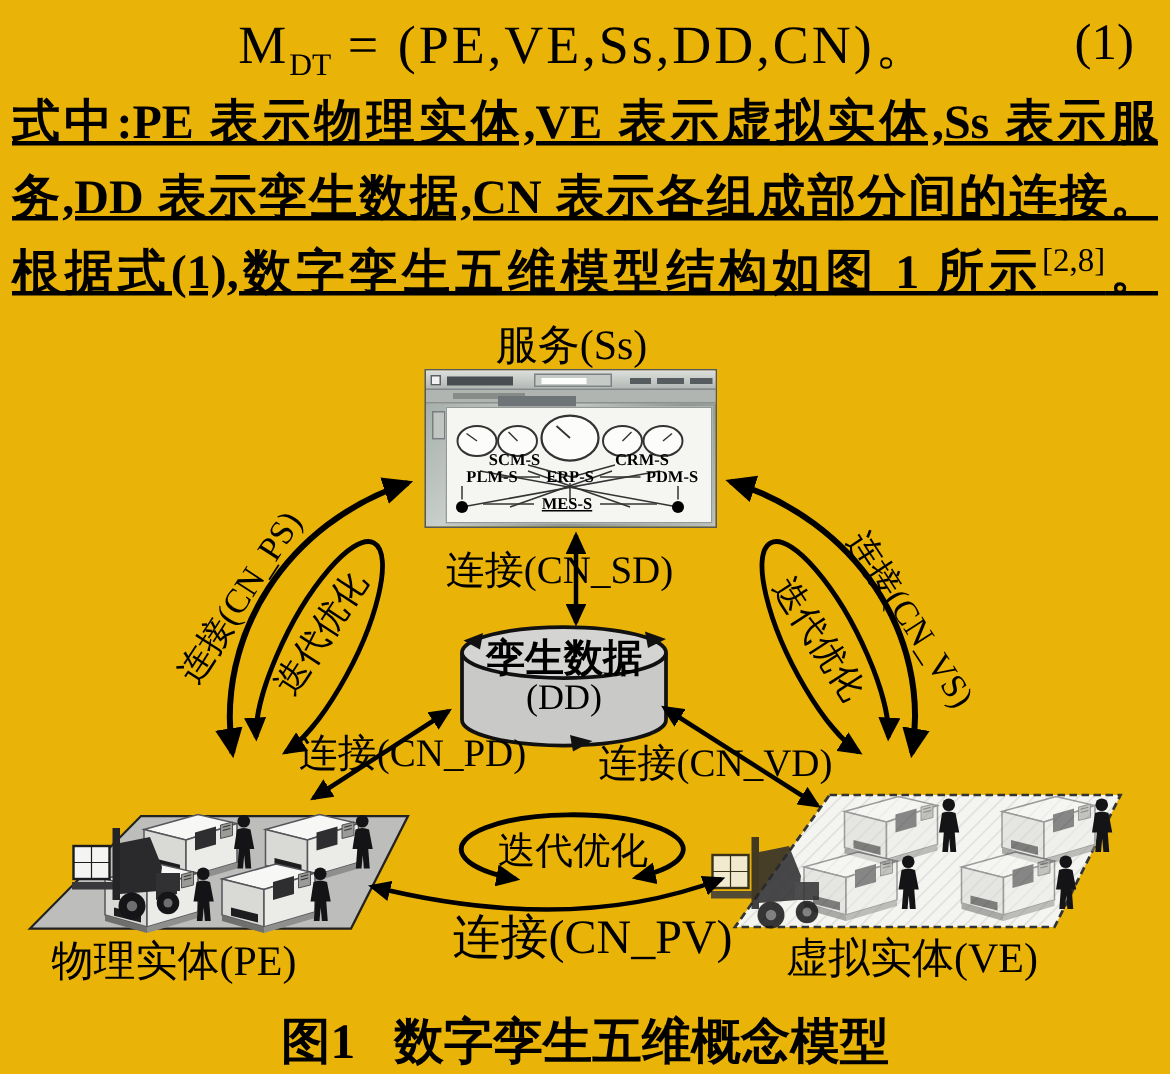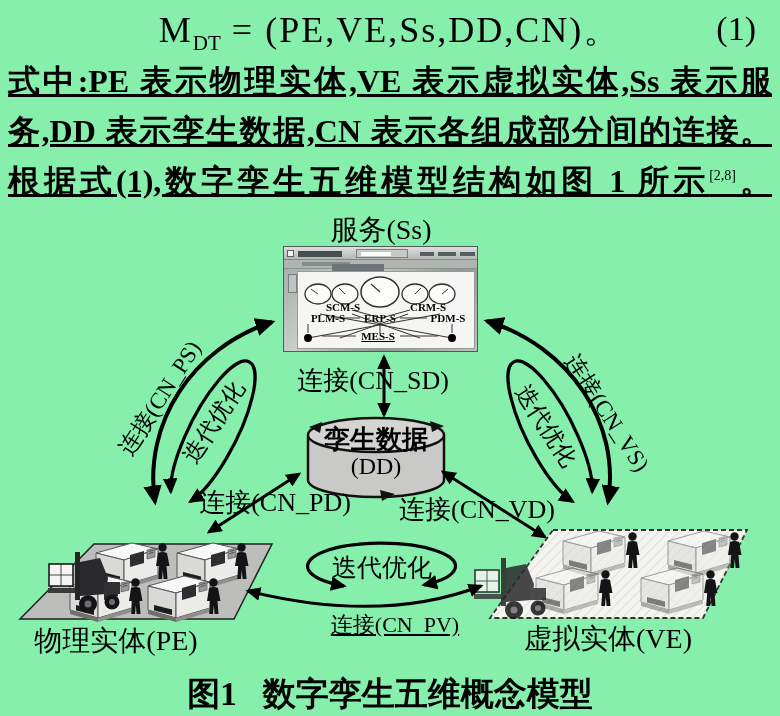--- a/index.html
+++ b/index.html
@@ -1,26 +1,26 @@
 <!DOCTYPE html>
 <html><head>
 <meta charset="utf-8">
 <style>
   html,body{margin:0;padding:0;background:#fff;}
-  .page{position:relative;width:780px;height:716px;background:#86efac;color:#000;
+  .page{position:relative;width:780px;height:716px;background:#eab308;color:#000;
         font-family:"Liberation Serif","DejaVu Serif",serif;overflow:hidden;}
   
   .textblock{position:absolute;left:0;top:0;width:780px;}
   .eq-row{position:relative;height:50px;margin-top:6px;text-align:center;}
   .eq{font-size:36px;letter-spacing:2px;white-space:nowrap;}
   .eq sub{font-size:21px;letter-spacing:0;}
   .eq-num{position:absolute;right:24px;top:4px;font-size:34px;}
   .bodyline{width:764px;margin:0 8px;font-size:32px;font-weight:700;line-height:50px;
             text-align:justify;text-align-last:justify;white-space:nowrap;text-decoration:underline;}
-  .bodyline sup{font-size:14px;font-weight:400;vertical-align:super;line-height:0;}
+  .bodyline sup{font-size:22px;font-weight:400;vertical-align:super;line-height:0;}
   
   .figure{position:absolute;left:0;top:210px;width:780px;height:458px;}
   .figure svg{position:absolute;left:0;top:0;z-index:2;}
   .lblayer{position:absolute;left:0;top:0;width:780px;height:458px;z-index:3;pointer-events:none;}
   .lbl{position:absolute;white-space:nowrap;color:#000;transform:translate(-50%,-50%);}
   .rot-l{transform:translate(-50%,-50%) rotate(-57deg);}
   .rot-r{transform:translate(-50%,-50%) rotate(57deg);}
   
   .dash{position:absolute;left:283px;top:36px;width:195px;height:106px;z-index:1;
         border:1.5px solid #55595c;box-sizing:border-box;
@@ -203,21 +203,21 @@
     <div class="lblayer">
       <span class="lbl" style="left:381px;top:20px;font-size:28px;font-weight:400;">服务(Ss)</span>
       <span class="lbl" style="left:373px;top:170px;font-size:26px;">连接(CN_SD)</span>
       <span class="lbl rot-l" style="left:160px;top:188px;font-size:23px;">连接(CN_PS)</span>
       <span class="lbl rot-l" style="left:214px;top:212px;font-size:23px;">迭代优化</span>
       <span class="lbl rot-r" style="left:607px;top:203px;font-size:23px;">连接(CN_VS)</span>
       <span class="lbl rot-r" style="left:546px;top:216px;font-size:23px;">迭代优化</span>
       <span class="lbl" style="left:275px;top:292px;font-size:26px;">连接(CN_PD)</span>
       <span class="lbl" style="left:477px;top:299px;font-size:26px;">连接(CN_VD)</span>
       <span class="lbl" style="left:382px;top:357px;font-size:25px;">迭代优化</span>
-      <span class="lbl" style="left:395px;top:415px;font-size:22px;text-decoration:underline;">连接(CN_PV)</span>
+      <span class="lbl" style="left:395px;top:415px;font-size:32px;">连接(CN_PV)</span>
       <span class="lbl" style="left:376px;top:229px;font-size:26px;font-weight:600;">孪生数据</span>
       <span class="lbl" style="left:376px;top:256px;font-size:24px;">(DD)</span>
       <span class="lbl" style="left:116px;top:431px;font-size:28px;">物理实体(PE)</span>
       <span class="lbl" style="left:608px;top:429px;font-size:28px;">虚拟实体(VE)</span>
 
       <span class="d-svc" style="left:343px;top:97px;">SCM-S</span>
       <span class="d-svc" style="left:428px;top:97px;">CRM-S</span>
       <span class="d-svc" style="left:315px;top:108px;padding-left:26px;">PLM-S</span>
       <span class="d-svc" style="left:380px;top:108px;">ERP-S</span>
       <span class="d-svc" style="left:448px;top:108px;">PDM-S</span>

